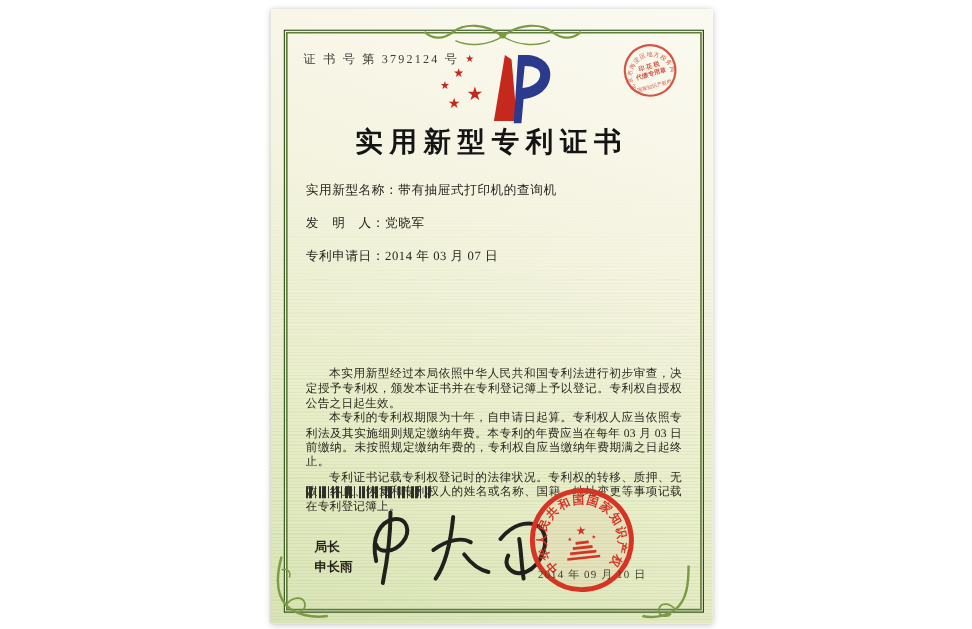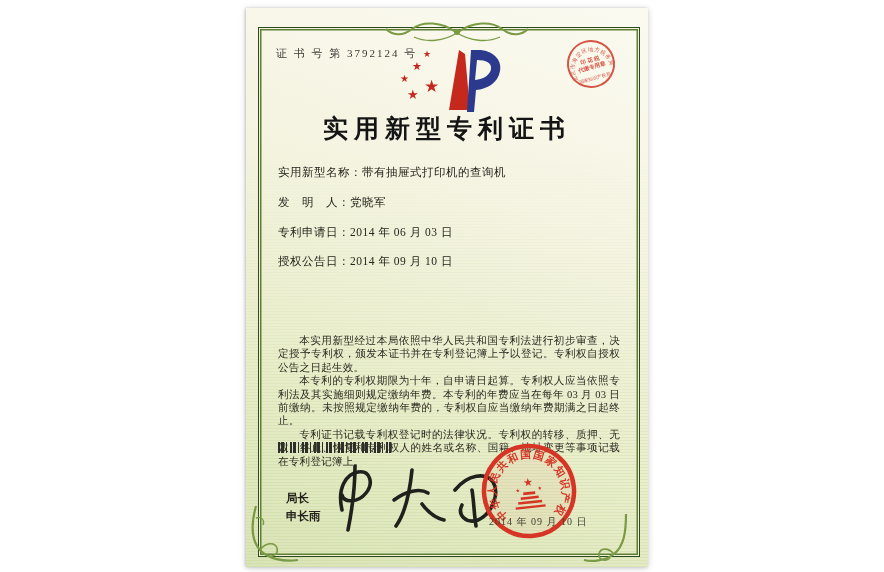--- a/index.html
+++ b/index.html
@@ -94,22 +94,21 @@
       <path d="M27,2 L37,2 C52,4 58,14 56,23 C54,35 43,41 32,42 L30,64 L23,64 Z
                M33,12 L31,32 C40,31 46,27 47,21 C48,15 42,12 33,12 Z" fill="#2c3a8e" fill-rule="evenodd"></path>
     </svg>
   </div>
 
   <div class="title">实用新型专利证书</div>
 
   <div class="fields">
     <div class="field"><span>实用新型名称：</span><span>带有抽屉式打印机的查询机</span></div>
     <div class="field"><span>发　明　人：</span><span>党晓军</span></div>
-    <div class="field"><span>专利申请日：</span><span>2014 年 06 月 03 日</span></div>
-    <div class="field"><span>授权公告日：</span><span>2014 年 09 月 10 日</span></div>
+    <div class="field"><span>专利申请日：</span><span>2014 年 03 月 07 日</span></div>
   </div>
 
   <div class="paras">
     <p>本实用新型经过本局依照中华人民共和国专利法进行初步审查，决定授予专利权，颁发本证书并在专利登记簿上予以登记。专利权自授权公告之日起生效。</p>
     <p>本专利的专利权期限为十年，自申请日起算。专利权人应当依照专利法及其实施细则规定缴纳年费。本专利的年费应当在每年 03 月 03 日前缴纳。未按照规定缴纳年费的，专利权自应当缴纳年费期满之日起终止。</p>
     <p>专利证书记载专利权登记时的法律状况。专利权的转移、质押、无效、终止、恢复和专利权人的姓名或名称、国籍、地址变更等事项记载在专利登记簿上。</p>
   </div>
 
   <div class="barcode"></div>
 

